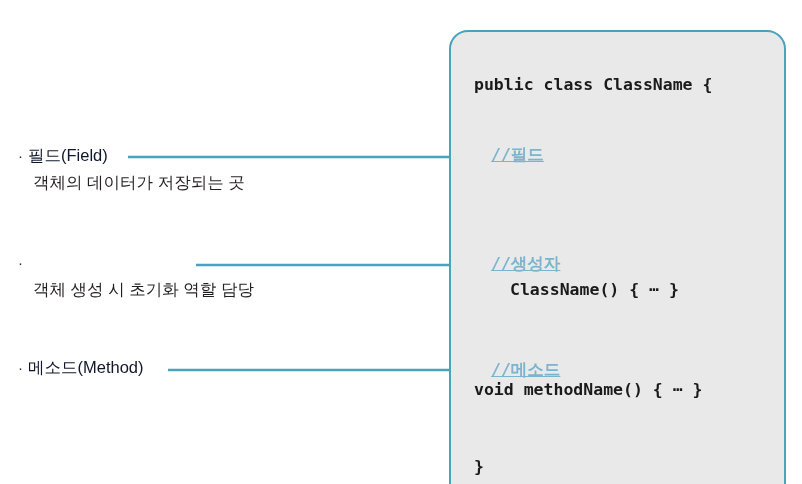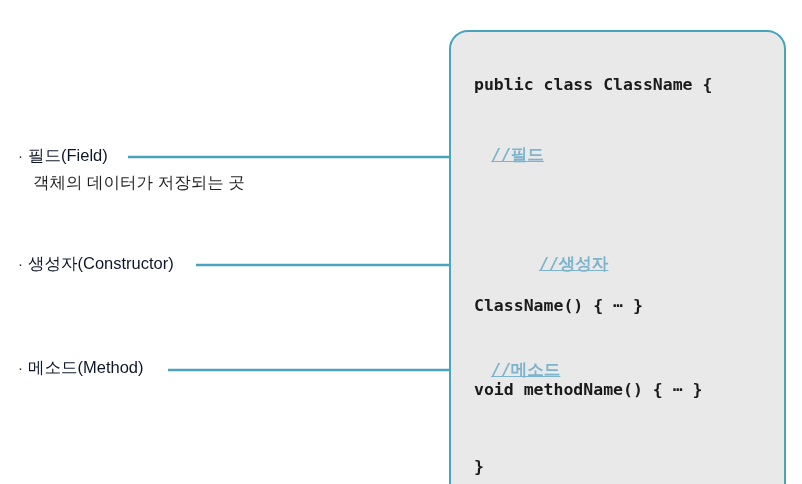--- a/index.html
+++ b/index.html
@@ -84,22 +84,22 @@
     font-size: 16.5px;
     letter-spacing: 0px;
     white-space: pre;
   }
   .code-stmt    { color: #1a1a1a; font-weight: 700; }
   .code-comment { color: #7cb4cd; font-weight: 700; text-decoration: underline; }
 
   #line-class       { top: 43px;  }
   #comment-field    { top: 112px; left: 40px; }
   #stmt-field       { top: 144px; }
-  #comment-ctor     { top: 221px; left: 40px; margin-left: 48px; }
-  #stmt-ctor        { top: 264px; }
+  #comment-ctor     { top: 221px; left: 40px; }
+  #stmt-ctor        { top: 248px; margin-left: 36px; }
   #comment-method   { top: 327px; left: 40px; }
   #stmt-method      { top: 348px; }
   #line-close       { top: 425px; }
 </style>
 </head>
 <body>
 
 <div id="stage">
 
   <svg id="connectors" viewBox="0 0 802 484" width="802" height="484">
@@ -120,22 +120,22 @@
     <div class="concept-title-row">
       <span class="bullet">·</span>
       <span class="concept-title">필드(Field)</span>
     </div>
     <div class="concept-desc">객체의 데이터가 저장되는 곳</div>
   </div>
 
   <div class="concept" id="concept-constructor">
     <div class="concept-title-row">
       <span class="bullet">·</span>
-      <span class="concept-title">생성자(Constructor)</span>
     </div>
+    <div class="concept-desc">객체 생성 시 초기화 역할 담당</div>
   </div>
 
   <div class="concept" id="concept-method">
     <div class="concept-title-row">
       <span class="bullet">·</span>
       <span class="concept-title">메소드(Method)</span>
     </div>
   </div>
 
   <div id="code-panel">

